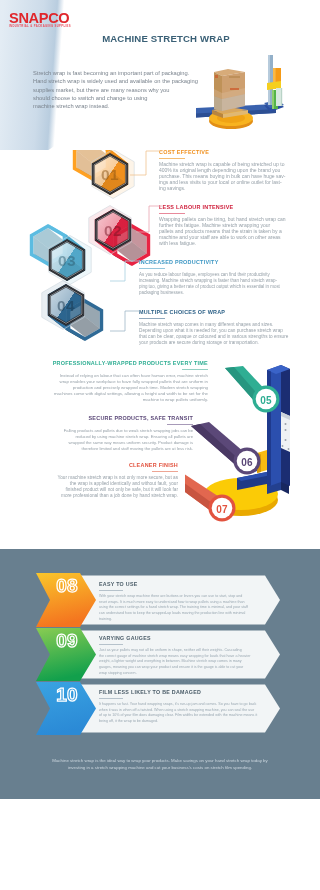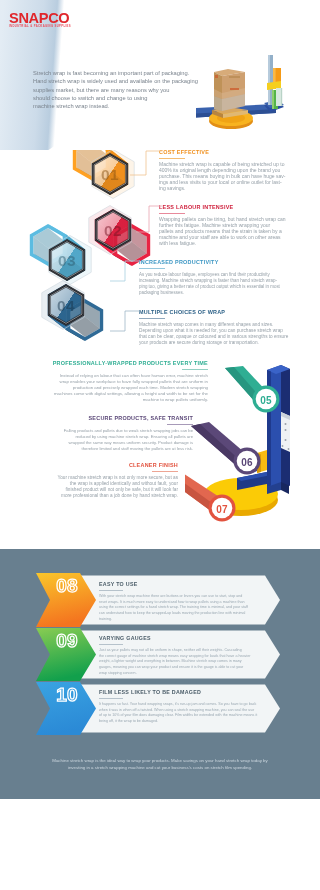--- a/index.html
+++ b/index.html
@@ -146,20 +146,21 @@
       </g>
     </svg>
 
   <div class="header">
     <div class="hdr-diag"></div>
     <div class="logo">
       <div class="word">SNAPCO</div>
       <div class="sub">INDUSTRIAL &amp; PACKAGING SUPPLIES</div>
     </div>
     <div class="hdr-title">
+      <div>MACHINE STRETCH WRAP</div>
     </div>
     <div class="hdr-body">Stretch wrap is fast becoming an important part of packaging.
 Hand stretch wrap is widely used and available on the packaging
 supplies market, but there are many reasons why you
 should choose to switch and change to using
 machine stretch wrap instead.</div>
     <div class="hdr-art">
       <svg width="124" height="90" viewBox="0 0 124 90">
 
         <polygon points="-60,56 80,49 80,58 -60,66" fill="#3a62ae"></polygon>

